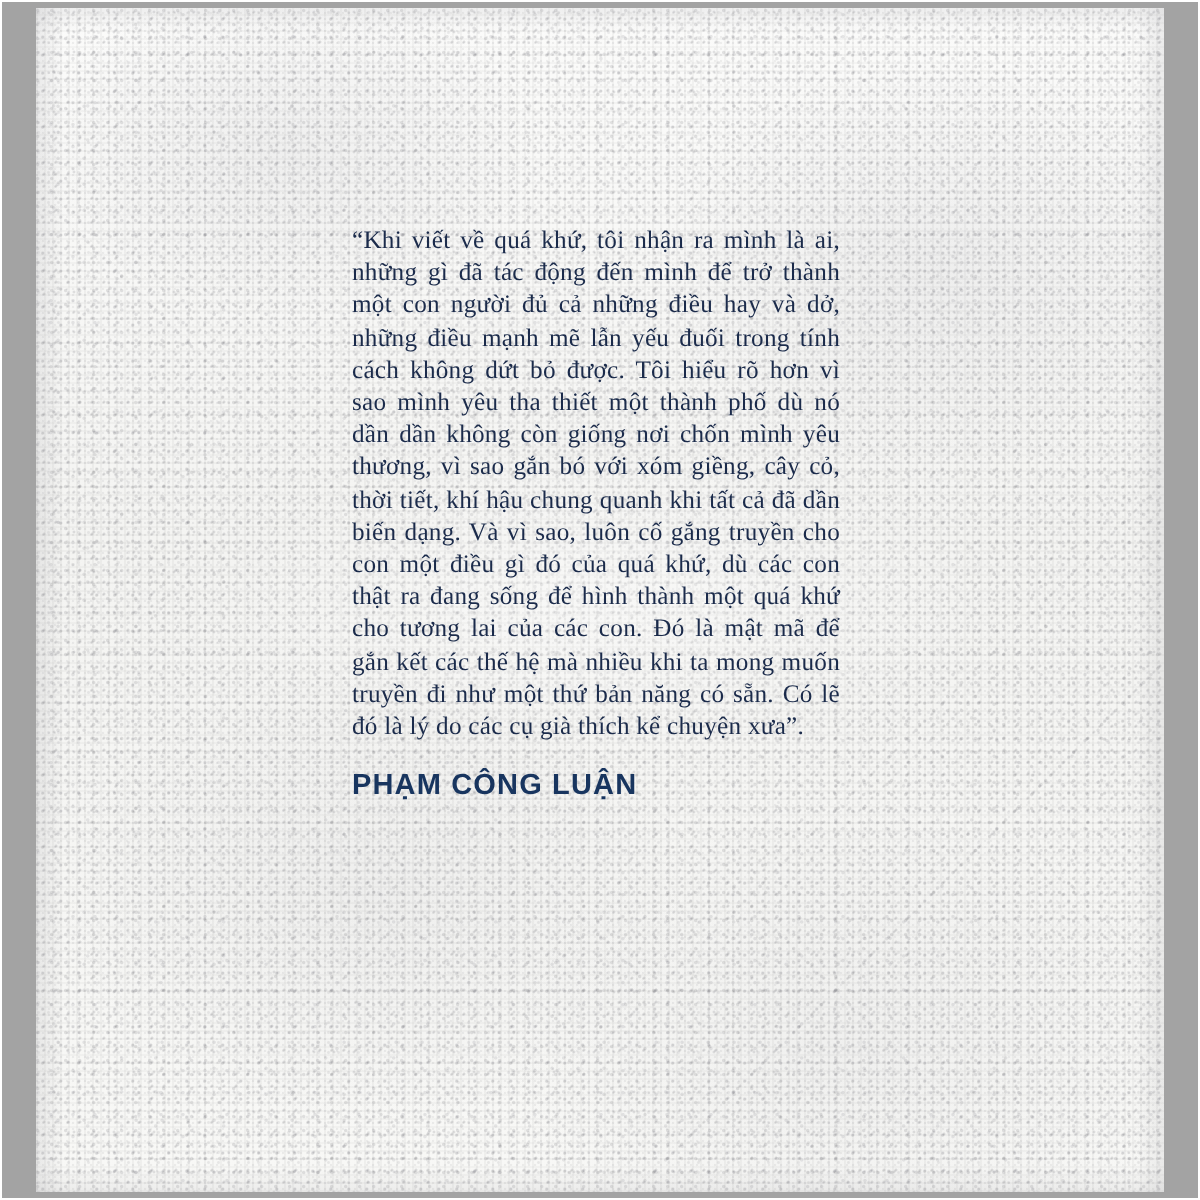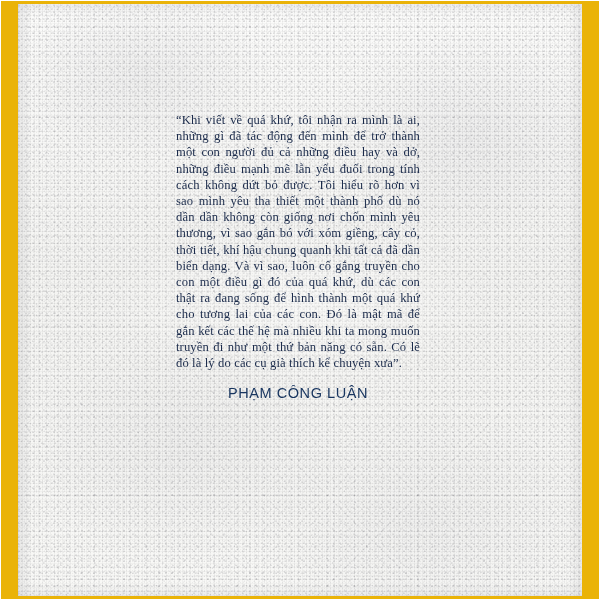--- a/index.html
+++ b/index.html
@@ -11,21 +11,21 @@
     height: 600px;
     background: #ffffff;
     font-family: "Liberation Sans", sans-serif;
     overflow: hidden;
   }
 
   #book-cover {
     position: relative;
     width: 600px;
     height: 600px;
-    background: #eab308;
+    background: #a3a3a3;
     box-sizing: border-box;
   }
 
   
   .page {
     position: absolute;
     left: 18px;
     top: 4px;
     width: 564px;
     height: 592px;
@@ -122,24 +122,24 @@
     color: #1b2b4b;
     text-align: justify;
     text-justify: inter-word;
     letter-spacing: 0.01em;
   }
 
   .author {
     margin: 14px 0 0 0;
     font-family: "Liberation Sans", sans-serif;
     font-size: 14.5px;
-    font-weight: normal;
+    font-weight: bold;
     letter-spacing: 0.04em;
     color: #18355f;
-    text-align: center;
+    text-align: left;
   }
 
   
   .outer-frame {
     position: absolute;
     inset: 0;
     pointer-events: none;
     box-shadow: inset 0 0 0 1px rgba(255,255,255,1);
   }
 </style>

